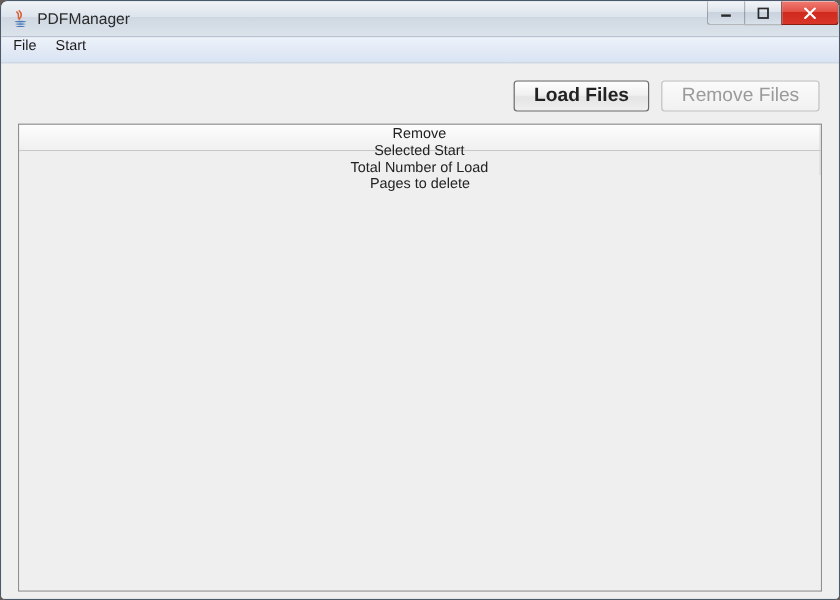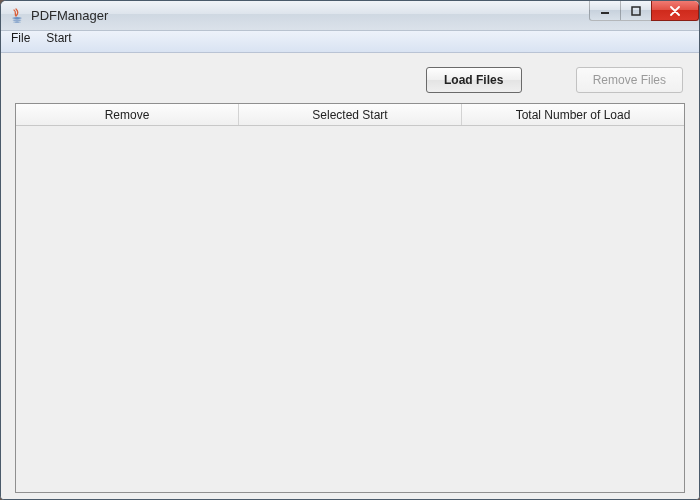--- a/index.html
+++ b/index.html
@@ -54,35 +54,35 @@
     position:absolute; left:0; top:52px; right:0; bottom:0;
     background:#efefef; padding:10px 14px 14px 14px;
   }
   .toolbar-row {
     display:flex; justify-content:flex-end; gap:10px; padding:4px 2px 10px 2px;
   }
   .btn {
     min-width:96px; height:26px; padding:0 16px;
     border:1px solid #8a8a8a; border-radius:3px;
     background: linear-gradient(to bottom, #fefefe 0%, #f0f0f0 48%, #e4e4e4 52%, #efefef 100%);
-    color:#222; font-family:inherit; font-size:12px; cursor:default;
+    color:#222; font-family:inherit; font-size:16px; cursor:default;
   }
   .btn.primary { font-weight:bold; border-color:#6a6a6a; }
   .btn:disabled {
     color:#9a9a9a; border-color:#c2c2c2;
     background: linear-gradient(to bottom, #fafafa 0%, #f1f1f1 100%);
-    margin-left: 44px;
   }
   .table-panel {
     border:1px solid #8f8f8f; background:#efefef;
     height:390px; overflow:hidden;
   }
   .thead {
     display:flex; height:22px; background:linear-gradient(to bottom,#fdfdfd 0%, #f0f0f0 100%);
     border-bottom:1px solid #c8c8c8;
+    flex-direction:column;
   }
   .th {
     flex:1 1 0; border-right:1px solid #d3d3d3; display:flex; align-items:center; justify-content:center;
     color:#222; font-size:12px;
   }
   .th:last-child { border-right:none; }
   .tbody { height:calc(100% - 22px); background:#efefef; }
 </style>
 </head>
 <body>
@@ -126,18 +126,19 @@
   <div class="content">
     <div class="toolbar-row">
       <button class="btn primary">Load Files</button>
       <button class="btn" disabled="">Remove Files</button>
     </div>
     <div class="table-panel">
       <div class="thead">
         <div class="th">Remove</div>
         <div class="th">Selected Start</div>
         <div class="th">Total Number of Load</div>
+        <div class="th">Pages to delete</div>
       </div>
       <div class="tbody"></div>
     </div>
   </div>
 
 </div>
 
 </body></html>

